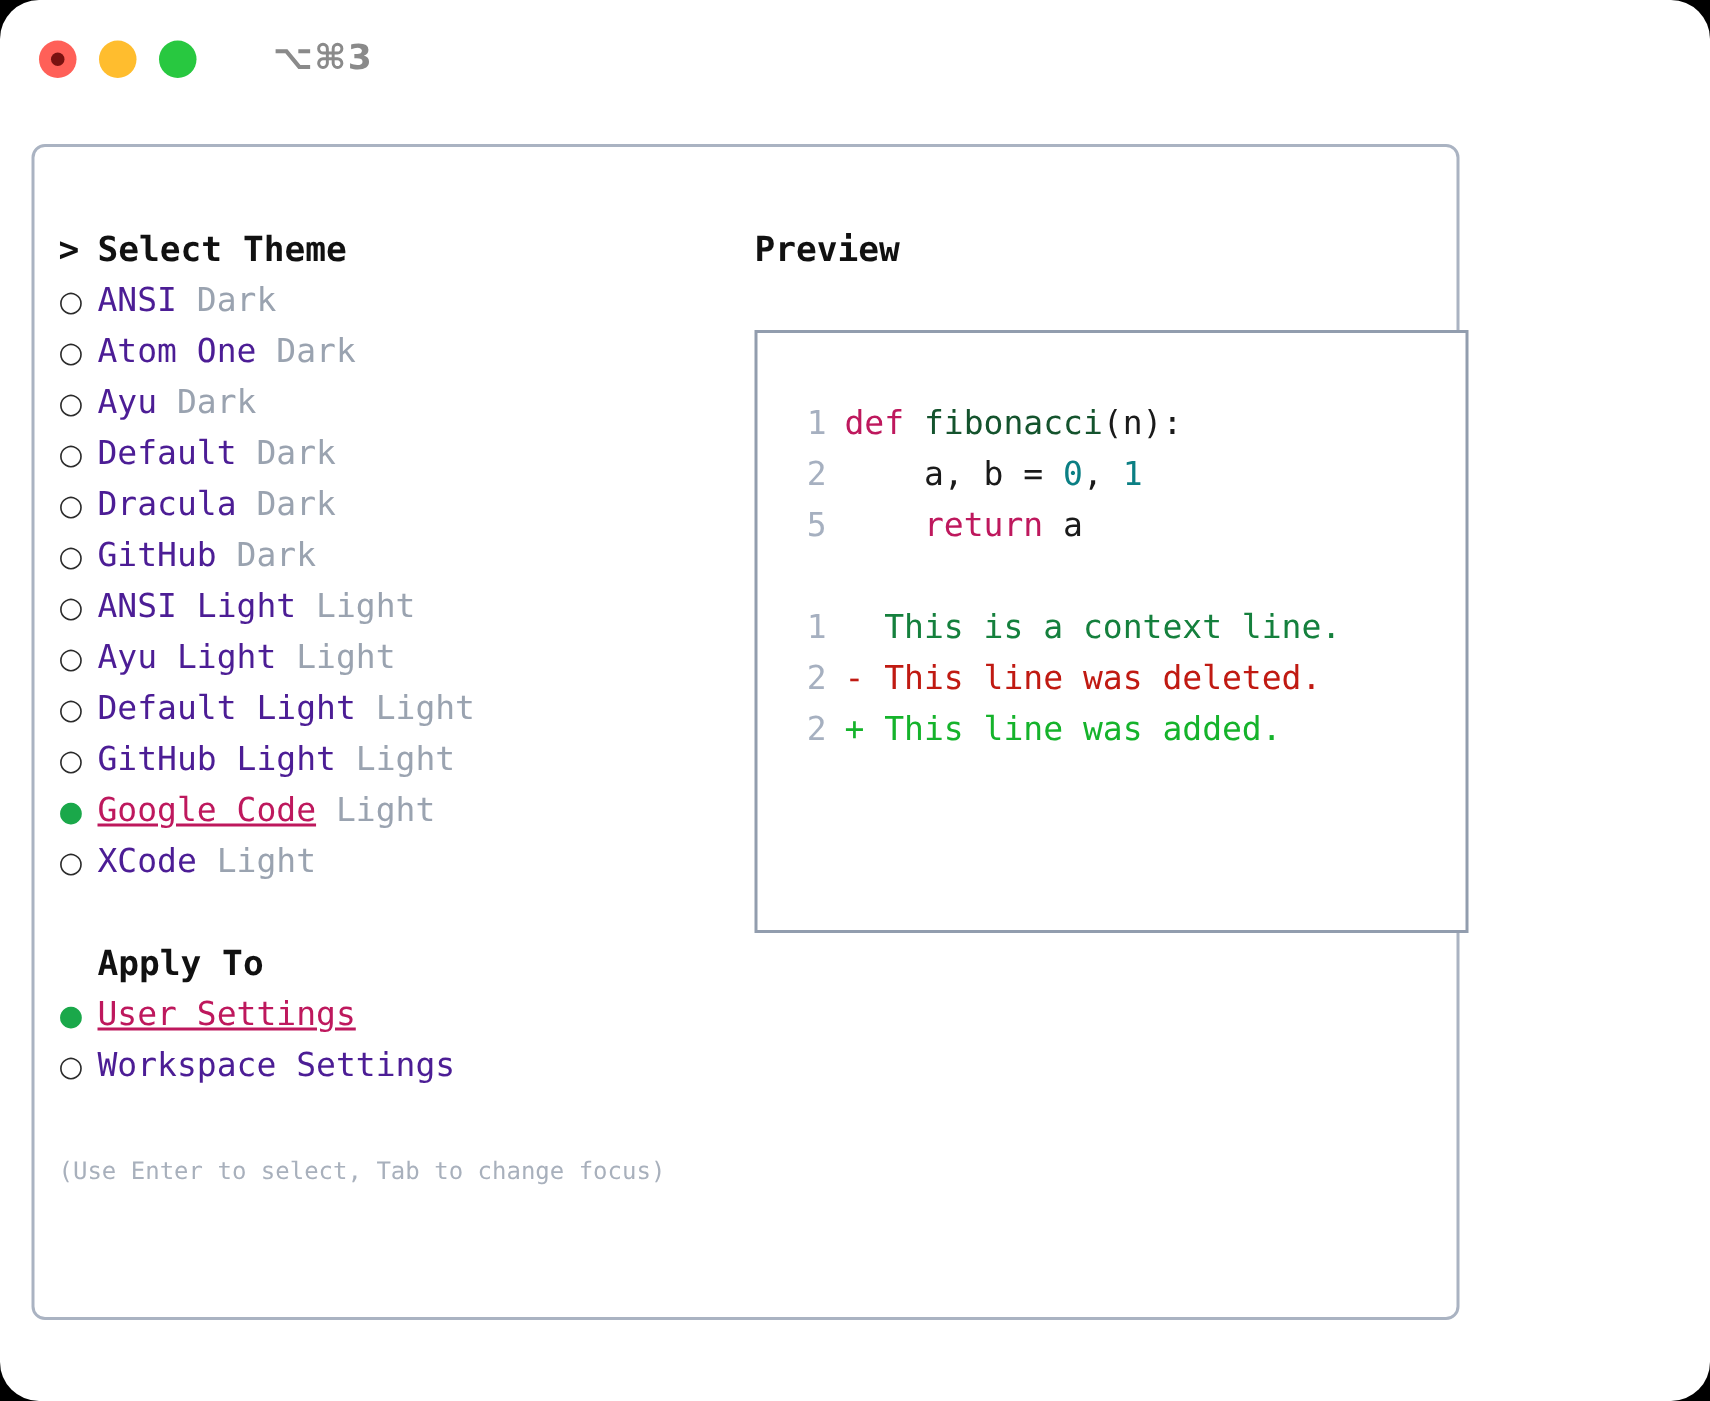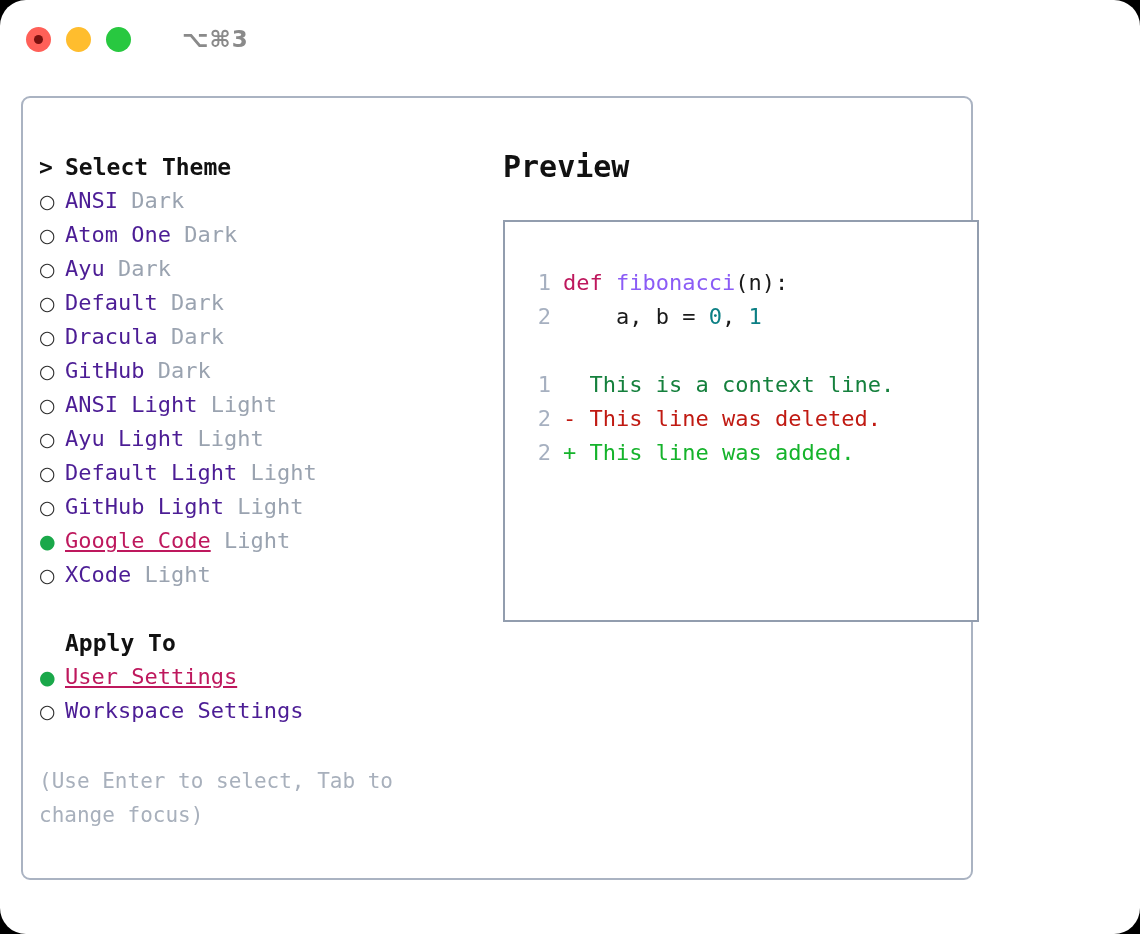--- a/index.html
+++ b/index.html
@@ -129,35 +129,35 @@
   }
   .name   { color: #4c1d95; }
   .name.active { color: #be185d; text-decoration: underline; }
   .kind   { color: #9aa3b0; }
 
   .spacer { height: 34px; }
   .spacer-sm { height: 30px; }
 
   .hint {
     margin-top: 6px;
-    font-size: 21px;
+    font-size: 16px;
     line-height: 34px;
     color: #a8b0bc;
     width: 420px;
   }
 
   
   .right-col {
     position: absolute;
     left: 480px;
     top: 52px;
     width: 492px;
   }
   .preview-title {
-    font-size: 30px;
+    font-size: 23px;
     font-weight: 700;
     color: #111111;
     line-height: 34px;
   }
   .preview-box {
     margin-top: 36px;
     width: 476px;
     height: 402px;
     border: 2px solid #929dae;
     box-sizing: border-box;
@@ -173,21 +173,21 @@
     padding-left: 16px;
   }
   .ln {
     display: inline-block;
     width: 30px;
     text-align: right;
     margin-right: 12px;
     color: #a6b0c0;
   }
   .tok-kw      { color: #be185d; }
-  .tok-fn      { color: #8b5cf6; margin-top: 40px; }
+  .tok-fn      { color: #14532d; margin-top: 40px; }
   .tok-num     { color: #0b7f84; }
   .tok-plain   { color: #1a1a1a; }
   .tok-ctx     { color: #15803d; }
   .tok-del     { color: #c01a12; }
   .tok-add     { color: #15b32b; }
 
   .gap-line { height: 34px; }
 </style>
 </head>
 <body>
@@ -243,20 +243,21 @@
         <div class="hint">(Use Enter to select, Tab to change focus)</div>
       </div>
 
       <div class="right-col">
         <div class="preview-title">Preview</div>
 
         <div class="preview-box">
           <div id="code-preview">
               <div class="code-line"><span class="ln">1</span><span class="tok-kw">def </span><span class="tok-fn">fibonacci</span><span class="tok-plain">(n):</span></div>
               <div class="code-line"><span class="ln">2</span><span class="tok-plain">    a, b = </span><span class="tok-num">0</span><span class="tok-plain">, </span><span class="tok-num">1</span></div>
+              <div class="code-line"><span class="ln">5</span><span class="tok-plain">    </span><span class="tok-kw">return</span><span class="tok-plain"> a</span></div>
             </div>
           <div class="gap-line"></div>
           <div id="diff-preview">
               <div class="code-line"><span class="ln">1</span><span class="tok-ctx"> </span><span class="tok-ctx"> This is a context line.</span></div>
               <div class="code-line"><span class="ln">2</span><span class="tok-del">-</span><span class="tok-del"> This line was deleted.</span></div>
               <div class="code-line"><span class="ln">2</span><span class="tok-add">+</span><span class="tok-add"> This line was added.</span></div>
             </div>
         </div>
       </div>
 

